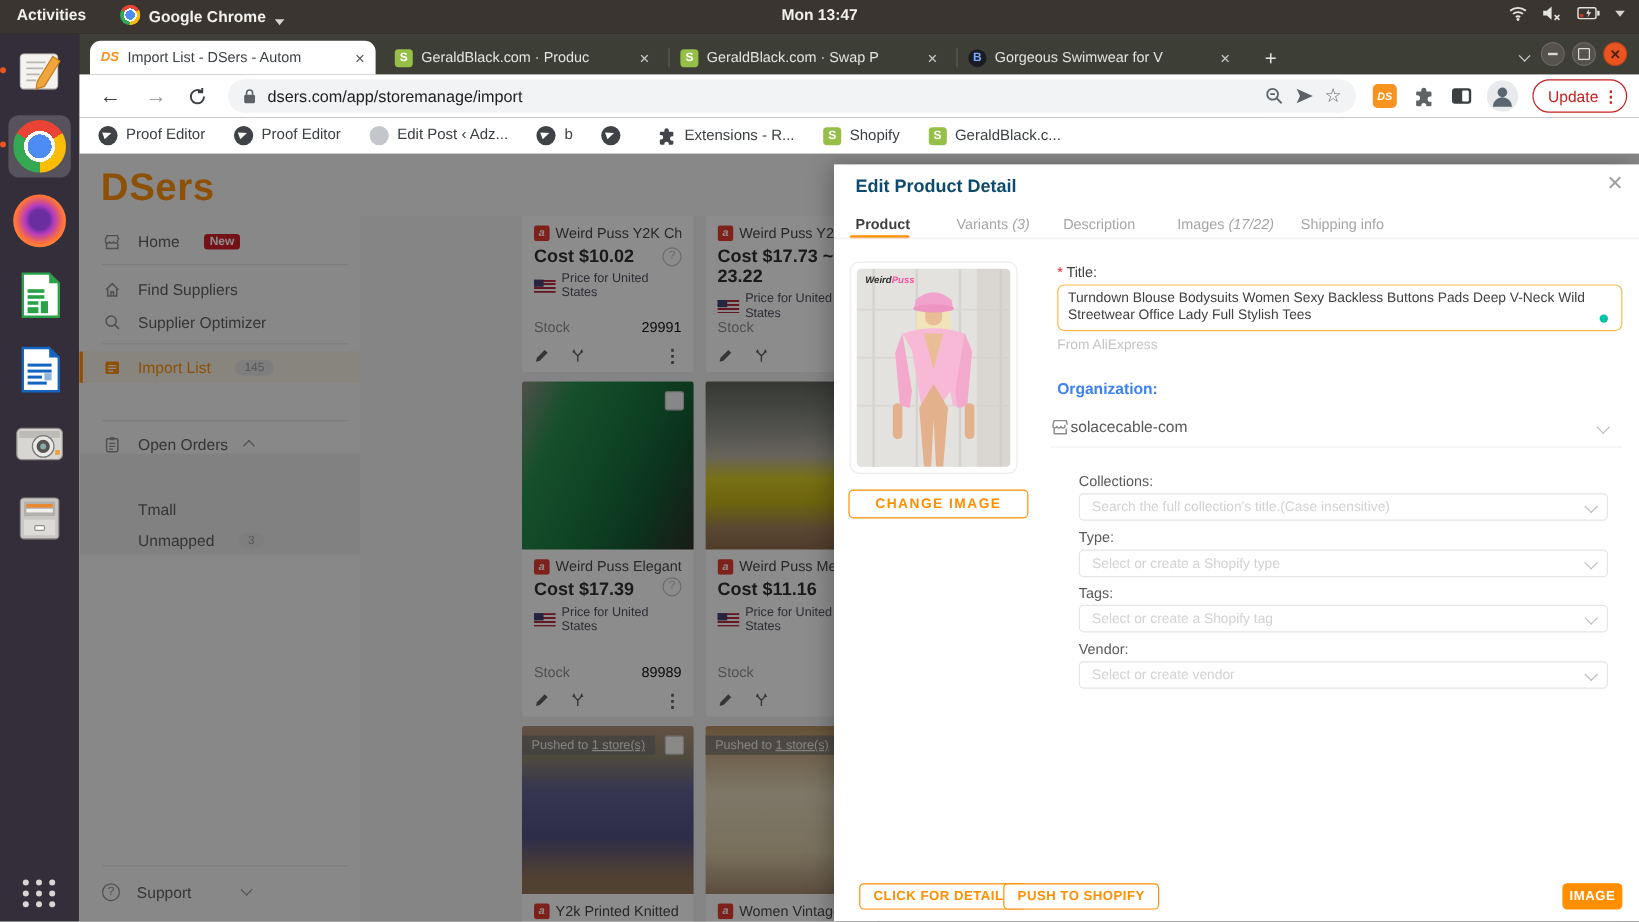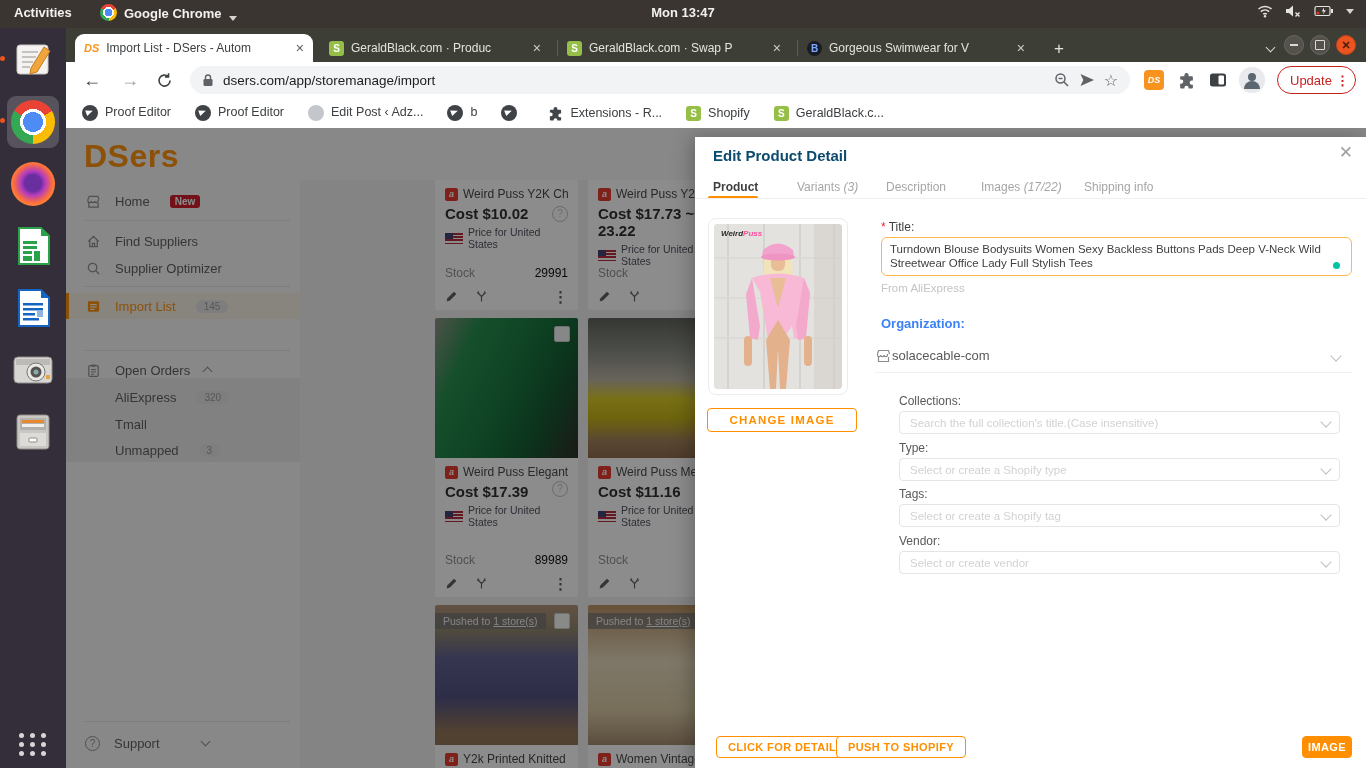--- a/index.html
+++ b/index.html
@@ -438,24 +438,20 @@
                 <line x1="5.3" y1="7" x2="10.7" y2="7"></line>
                 <line x1="5.3" y1="9.5" x2="10.7" y2="9.5"></line>
                 <line x1="5.3" y1="12" x2="8.7" y2="12"></line>
               </g>
             </svg>
           </span>
         <span>Open Orders</span>
         <span class="chev up"></span>
       </div>
       <div class="submenu"></div>
-      <div class="sitem" style="top:204px;padding-left:49px">
-        <span>AliExpress</span>
-        <span class="badge">320</span>
-      </div>
       <div class="sitem" style="top:231px;padding-left:49px">
         <span>Tmall</span>
       </div>
       <div class="sitem" style="top:257px;padding-left:49px">
         <span>Unmapped</span>
         <span class="badge">3</span>
       </div>
       <div class="sdiv" style="top:541px"></div>
       <div class="sitem" style="top:550px">
         <span class="sic" style="width:15px;height:15px;border:1.3px solid #8c8c8c;border-radius:50%;color:#8c8c8c;font-size:10px;line-height:13px;justify-content:center;box-sizing:border-box">?</span>

